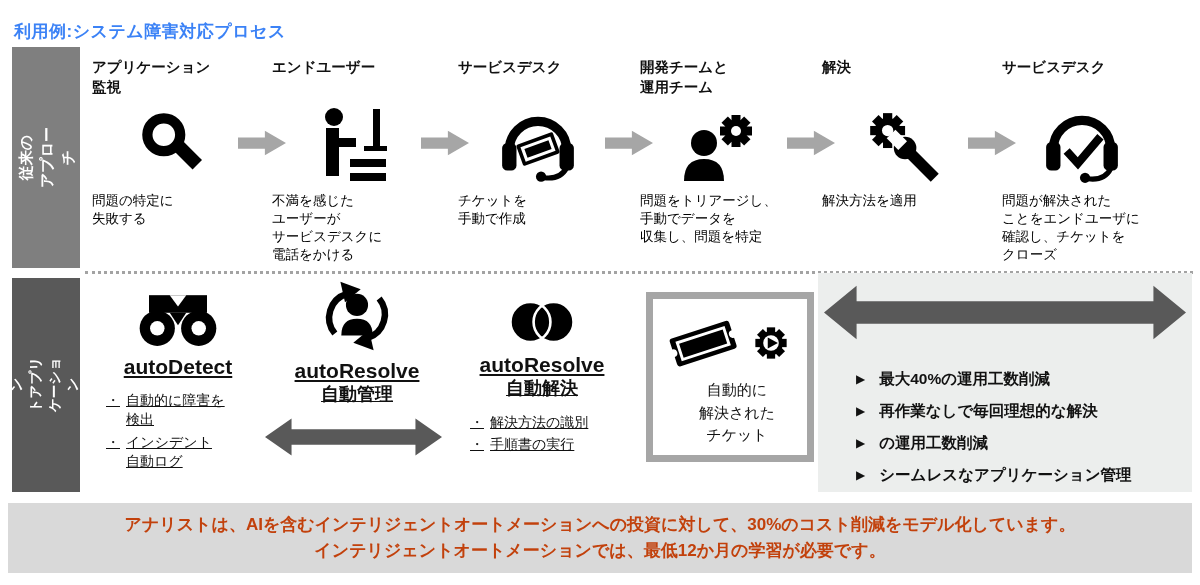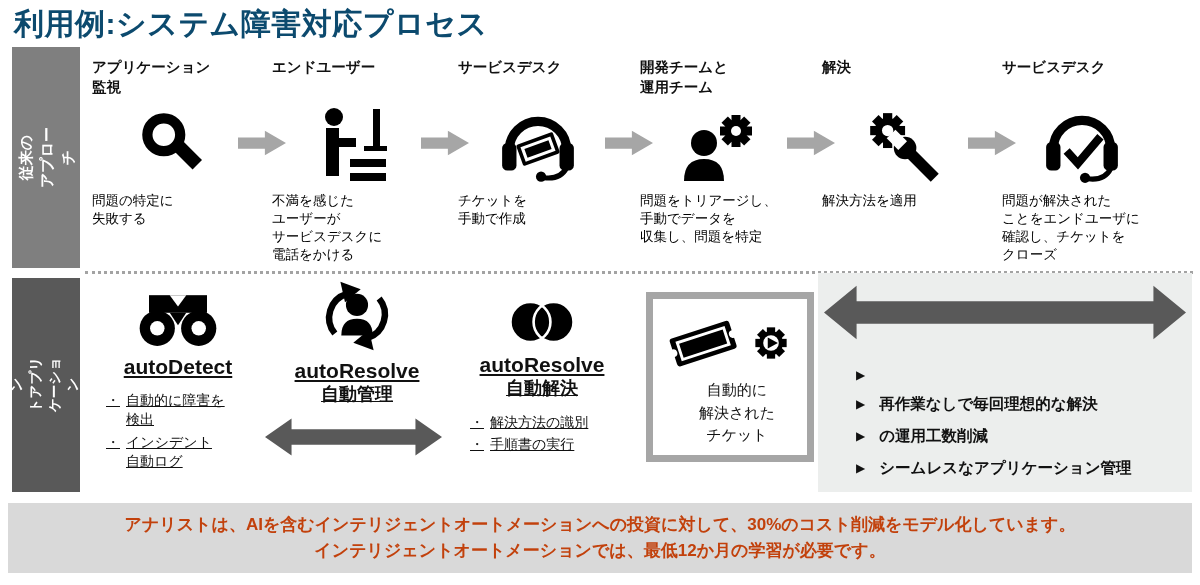--- a/index.html
+++ b/index.html
@@ -1,21 +1,21 @@
 <!DOCTYPE html>
 <html><head>
 <meta charset="utf-8">
 <style>
   * { margin:0; padding:0; box-sizing:border-box; }
   html,body { background:#fff; }
   body { font-family:"Liberation Sans","DejaVu Sans",sans-serif; color:#111; }
   #stage { position:relative; width:1200px; height:585px; background:#fff; overflow:hidden; }
 
   
-  .title { position:absolute; left:14px; top:4px; font-size:30px; font-weight:bold; color:#0c4a6e; letter-spacing:.5px; }
+  .title { position:absolute; left:14px; top:20px; font-size:17px; font-weight:bold; color:#3b82f6; letter-spacing:.5px; }
 
   
   .sidebar { position:absolute; left:12px; width:68px; display:flex; align-items:center; justify-content:center; }
   .sidebar1 { top:47px; height:221px; background:#7f7f7f; }
   .sidebar2 { top:278px; height:214px; background:#595959; }
   .sidebar-label { transform:rotate(-90deg); color:#fff; font-weight:bold; text-align:center; white-space:pre-line; line-height:1.4; }
   .sidebar1 .sidebar-label { font-size:15px; }
   .sidebar2 .sidebar-label { font-size:13.5px; }
 
   
@@ -318,20 +318,21 @@
 
   <div class="panel">
     <div class="panel-arrow">
       <svg width="362" height="67" viewBox="0 0 200 60" preserveAspectRatio="none">
         <polygon points="0,30 18,6 18,20 182,20 182,6 200,30 182,54 182,40 18,40 18,54" fill="#595959"></polygon>
       </svg>
     </div>
     <div class="benefits">
       <div class="benefit-row">
         <span class="marker">▶</span>
+        <span class="btext">最大40%の運用工数削減</span>
       </div>
       <div class="benefit-row">
         <span class="marker">▶</span>
         <span class="btext">再作業なしで毎回理想的な解決</span>
       </div>
       <div class="benefit-row">
         <span class="marker">▶</span>
         <span class="btext">の運用工数削減</span>
       </div>
       <div class="benefit-row">

